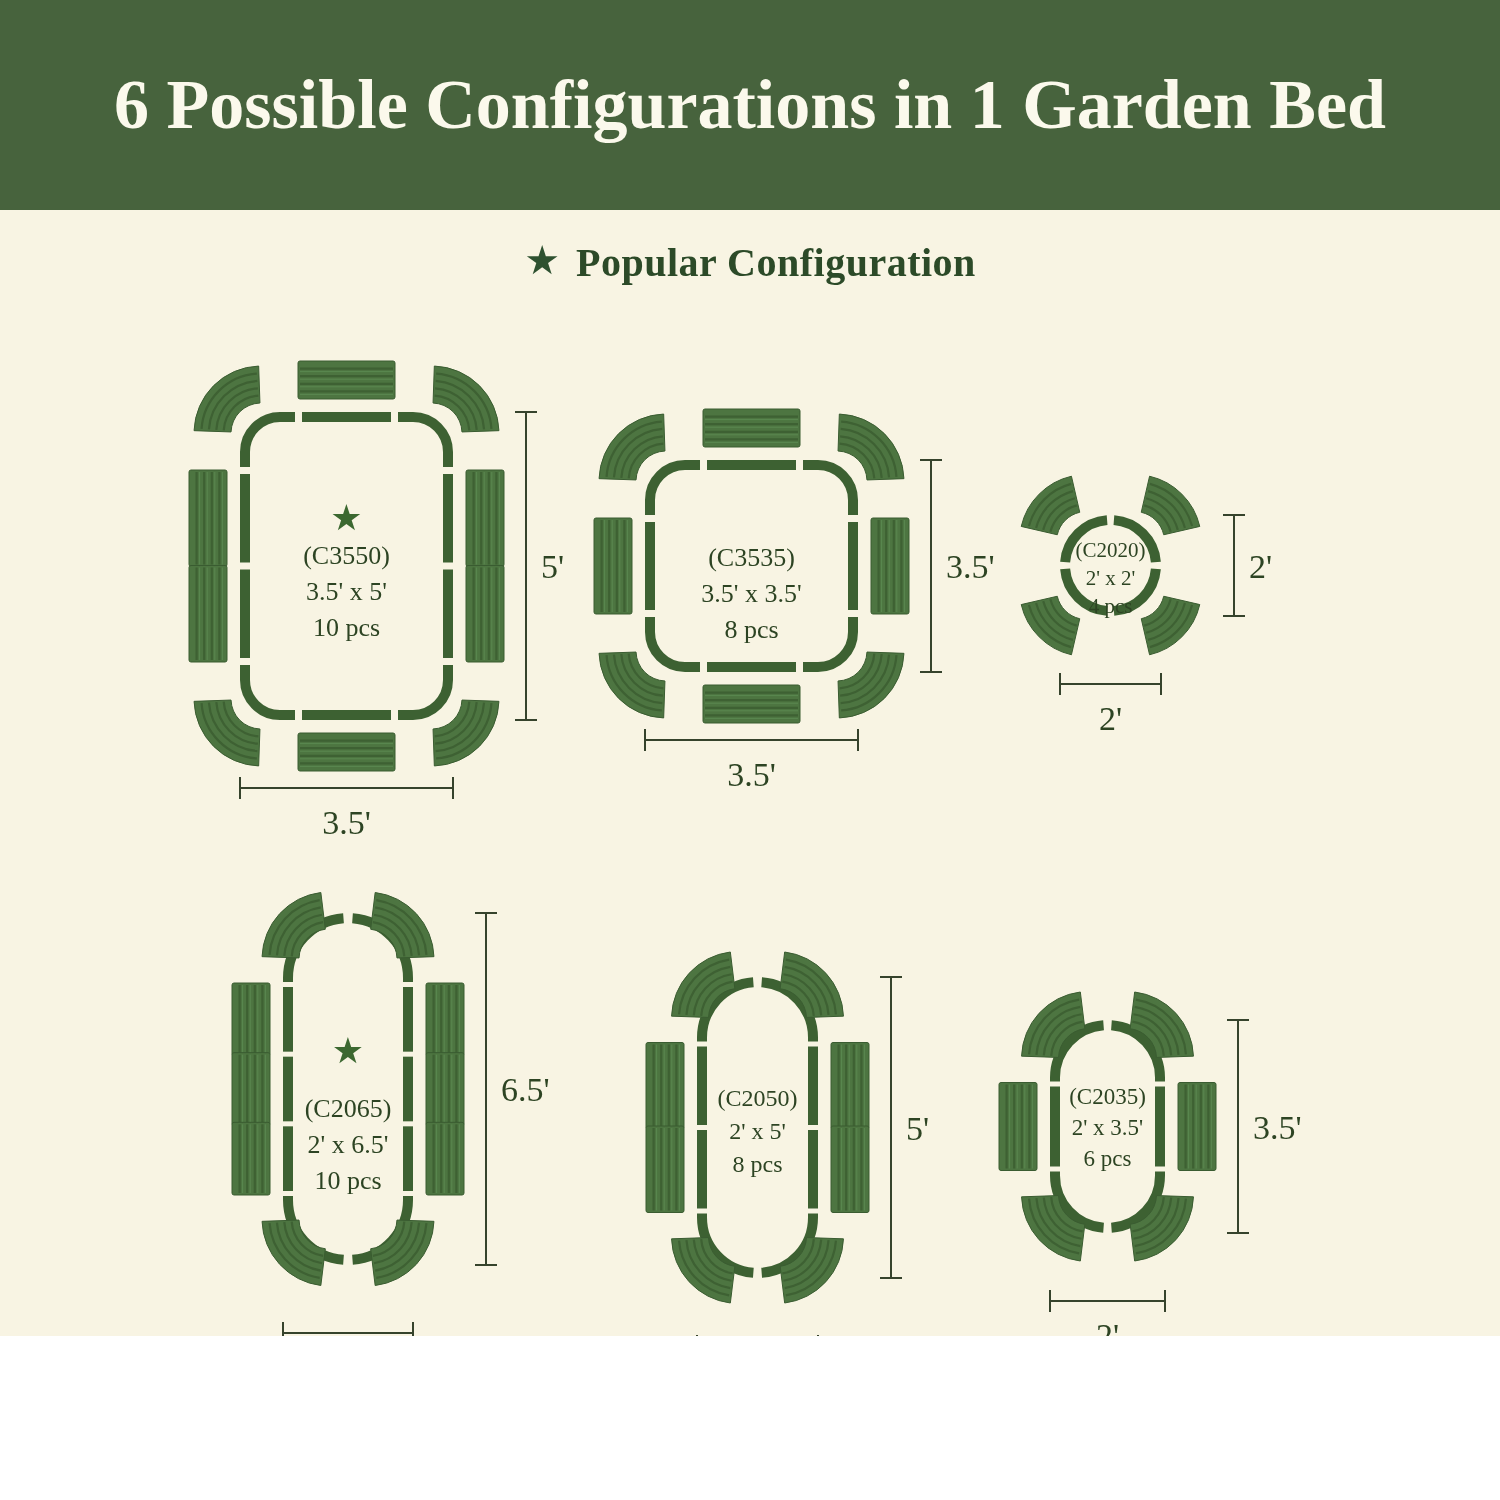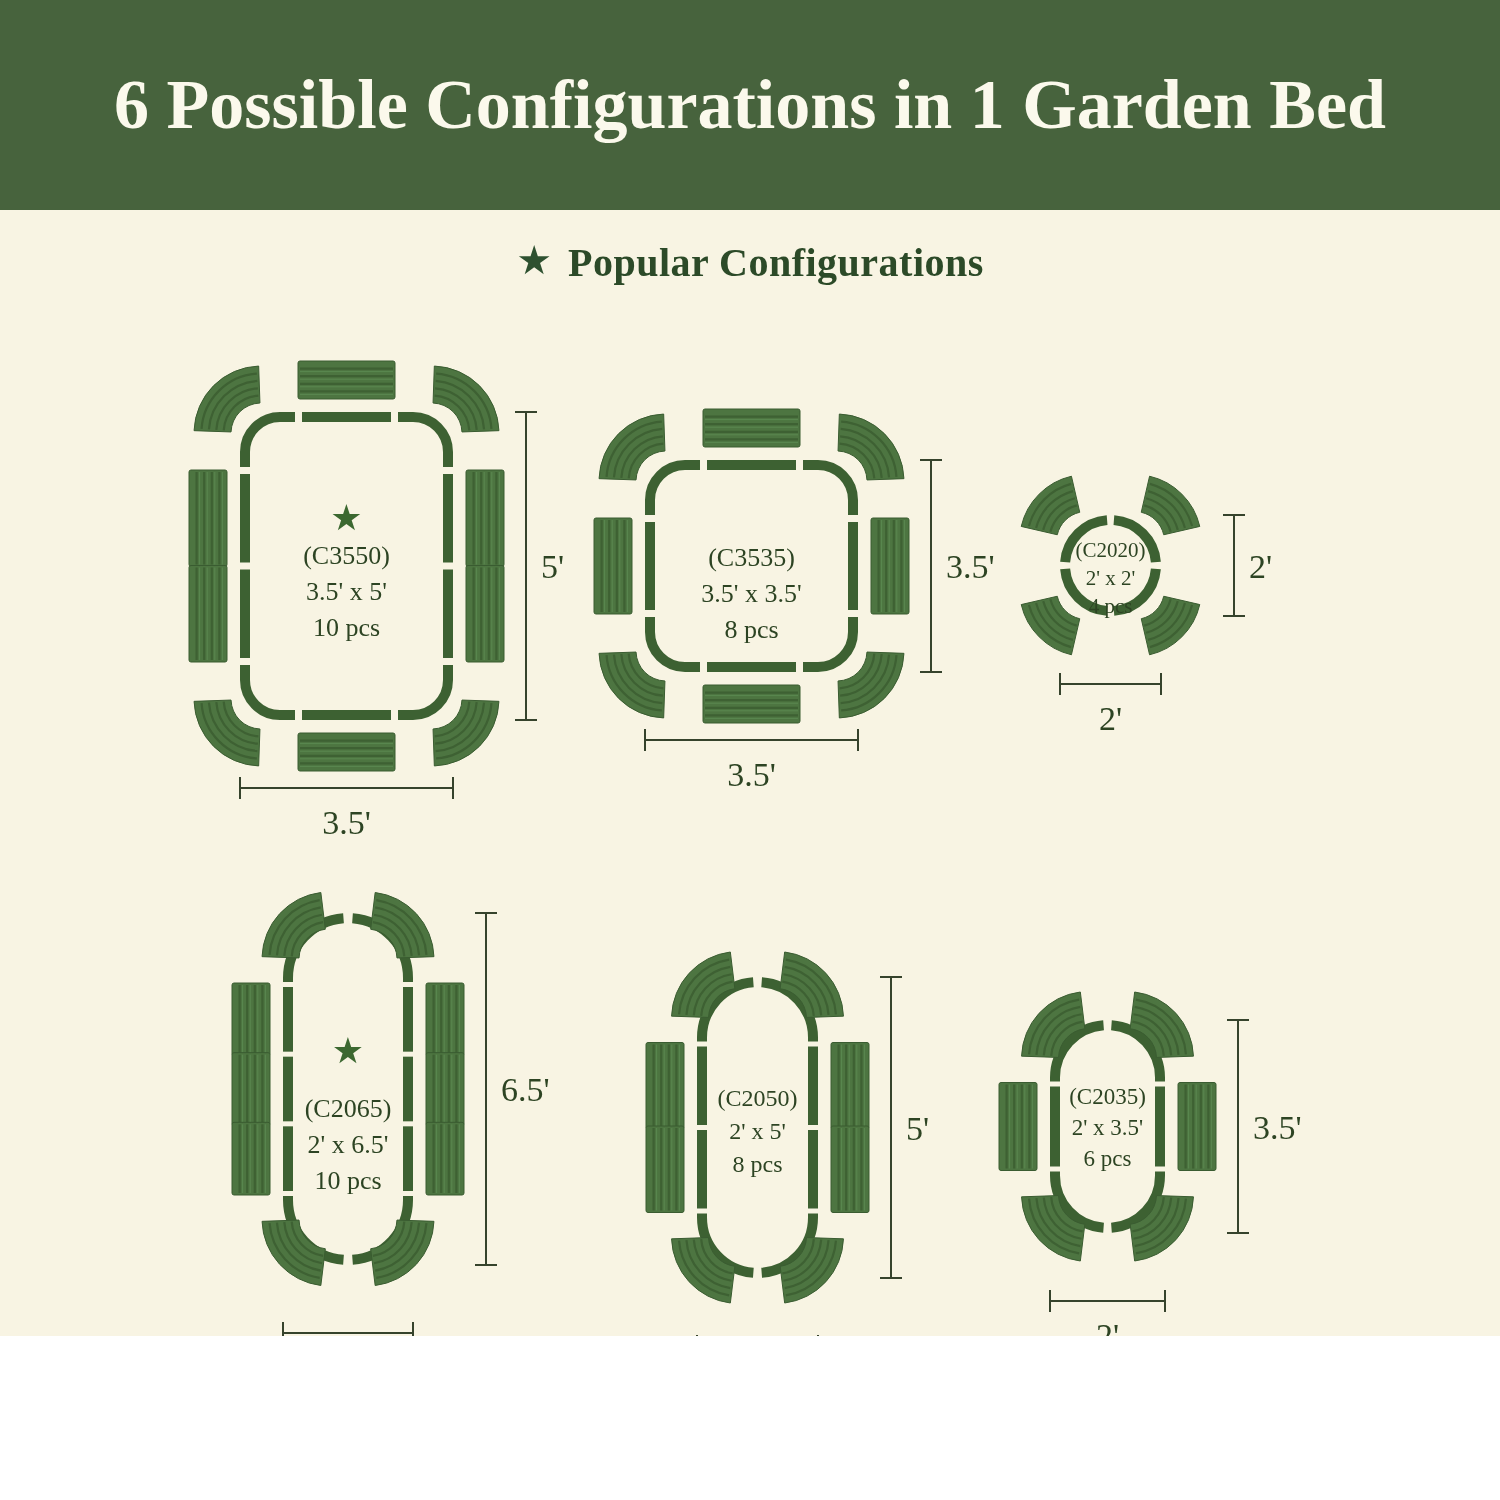--- a/index.html
+++ b/index.html
@@ -32,21 +32,21 @@
 </style>
 </head>
 <body>
 
 <div id="canvas">
   <div class="banner">
     <h1>6 Possible Configurations in 1 Garden Bed</h1>
   </div>
   <div class="subheader">
     <span class="star">★</span>
-    <span class="subtitle">Popular Configurations</span>
+    <span class="subtitle">Popular Configuration</span>
   </div>
   <div id="diagrams">
       <svg class="config-svg" width="443" height="505" viewBox="-70 -62 443 505" style="left: 170px; top: 350px;">
         <g fill="none" stroke="#3d6132" stroke-width="10" stroke-linecap="butt">
           <path d="M5,55 L5,40 A35,35 0 0 1 40,5 L55,5"></path>
           <path d="M158,5 L173,5 A35,35 0 0 1 208,40 L208,55"></path>
           <path d="M208,253 L208,268 A35,35 0 0 1 173,303 L158,303"></path>
           <path d="M55,303 L40,303 A35,35 0 0 1 5,268 L5,253"></path>
           <line x1="62" y1="5" x2="151" y2="5"></line>
           <line x1="62" y1="303" x2="151" y2="303"></line>

